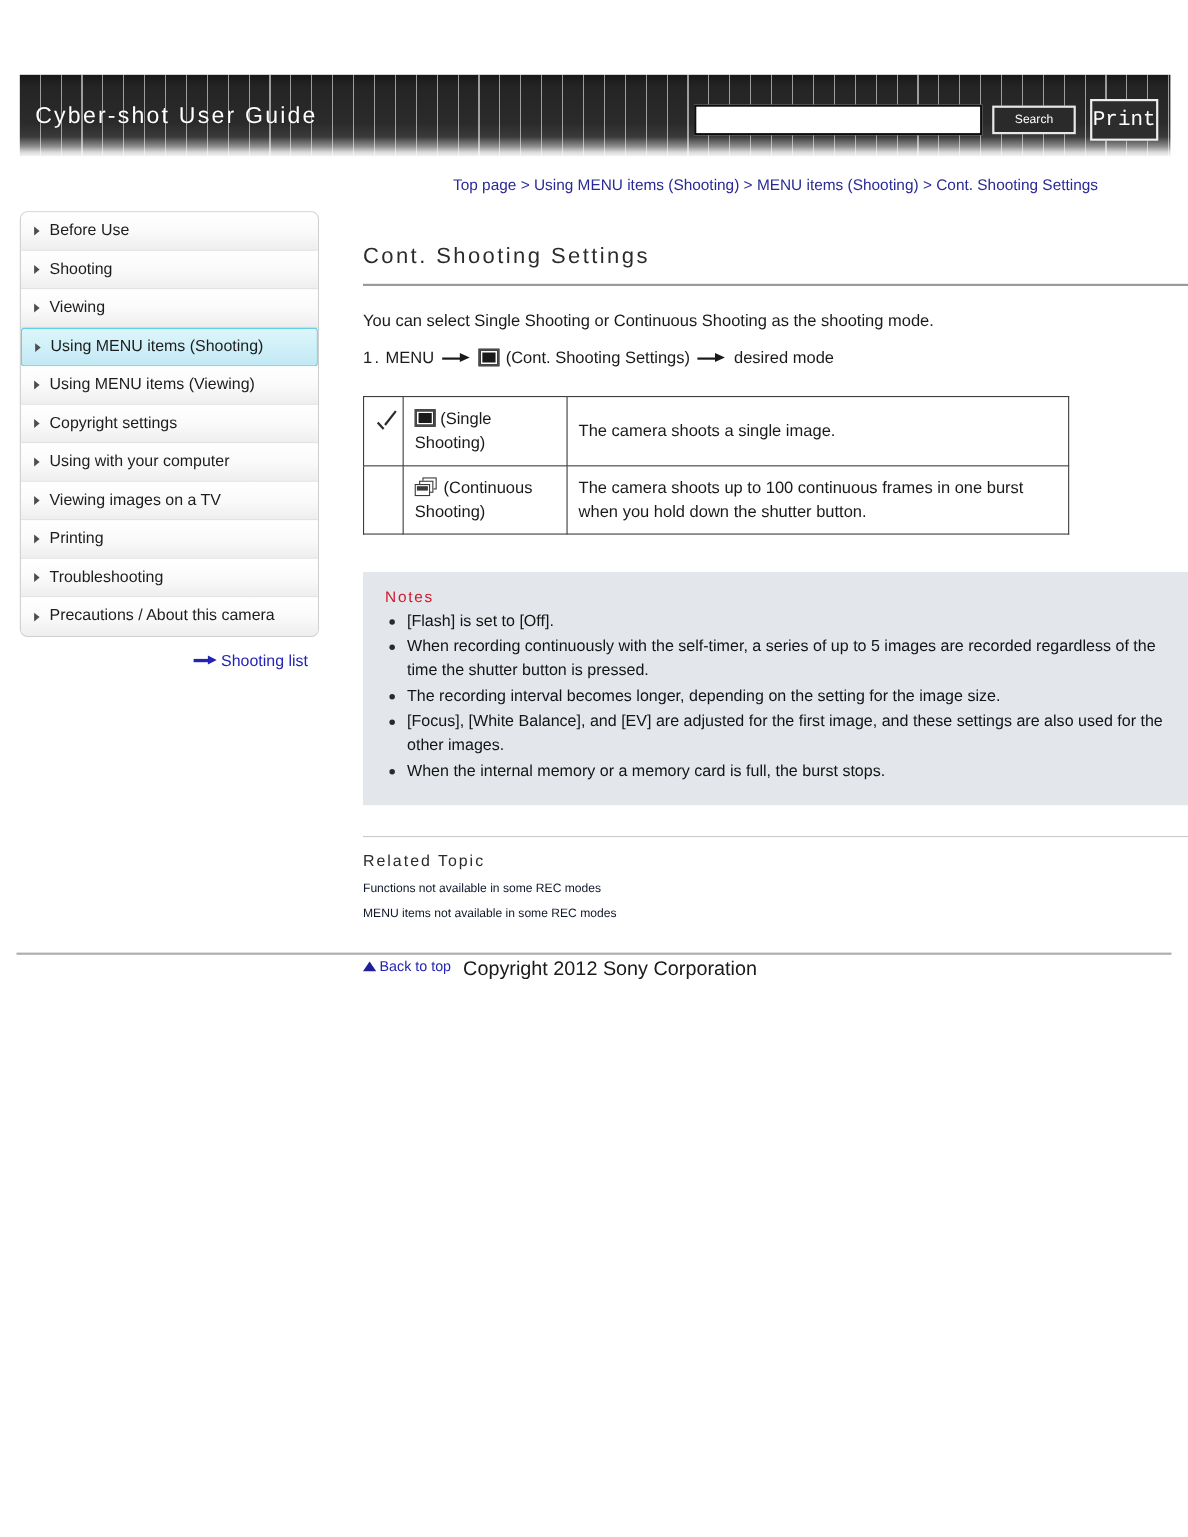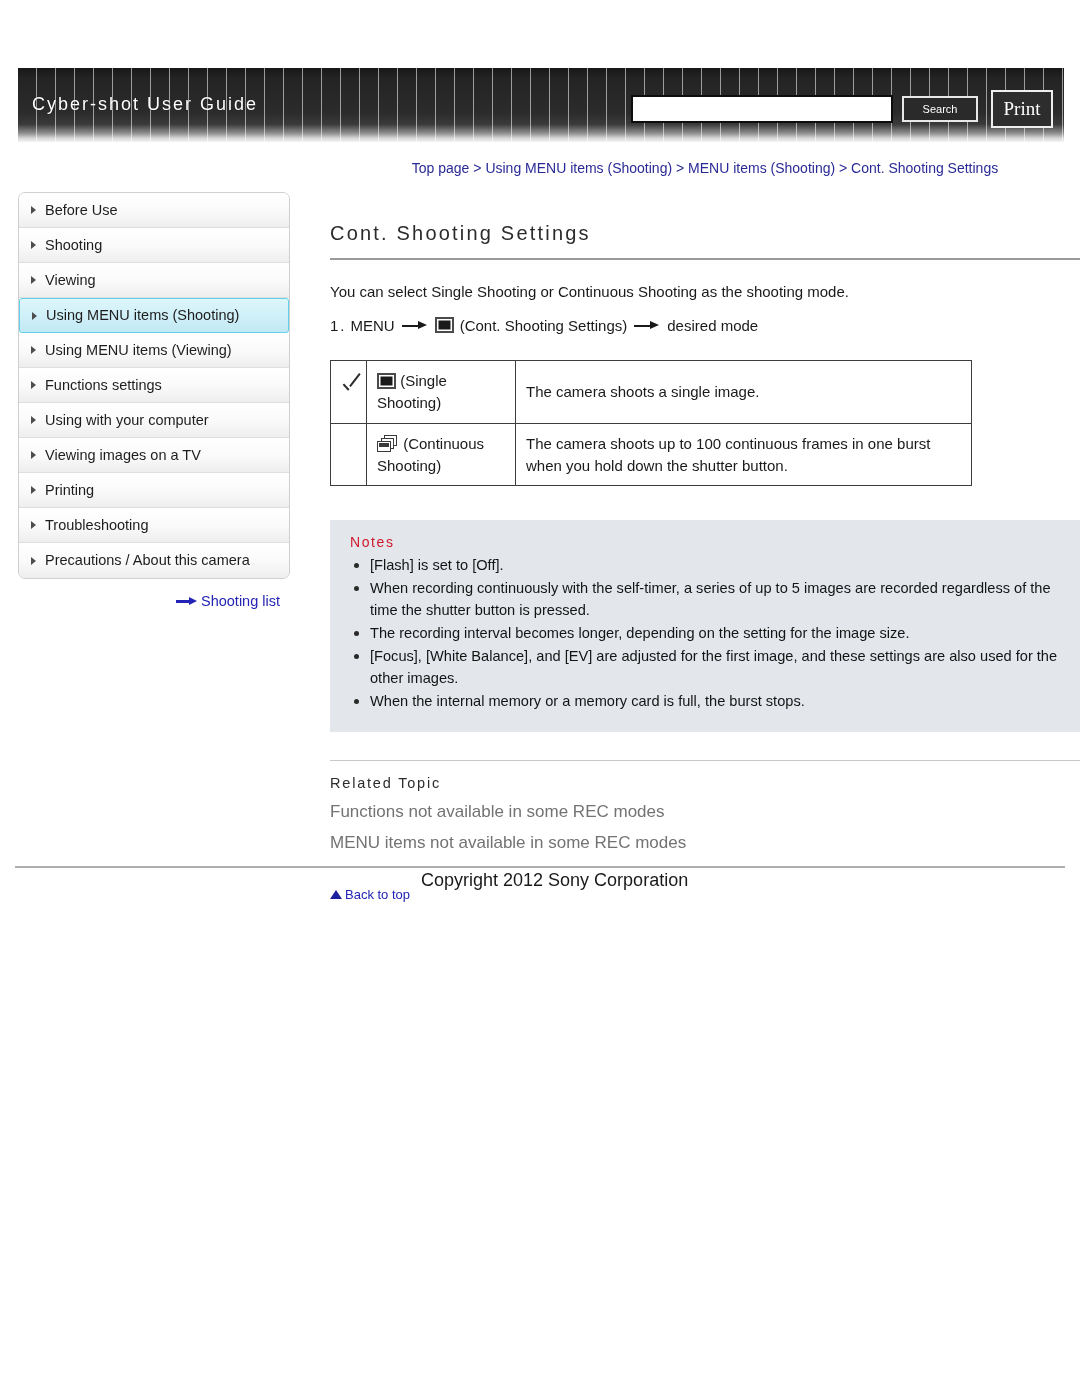--- a/index.html
+++ b/index.html
@@ -38,21 +38,21 @@
         #8e8e8e 88%,
         #d8d8d8 95%,
         #f4f4f4 100%);
     overflow: hidden;
   }
   .header-title {
     position: absolute;
     left: 14px;
     top: 26px;
     color: #ffffff;
-    font-size: 18px;
+    font-size: 21px;
     letter-spacing: 2.0px;
     font-weight: 400;
     white-space: nowrap;
     text-shadow: 0 0 1px rgba(0,0,0,0.6);
   }
   .search-input {
     position: absolute;
     left: 613px;
     top: 27px;
     width: 262px;
@@ -83,21 +83,21 @@
   }
   .print-button {
     position: absolute;
     left: 973px;
     top: 22px;
     width: 62px;
     height: 38px;
     background: #2d2d2d;
     border: 2px solid #eeeeee;
     color: #ffffff;
-    font-family: Liberation Serif, serif;
+    font-family: Liberation Mono, monospace;
     font-size: 19px;
     line-height: 34px;
     text-align: center;
     cursor: pointer;
     padding: 0;
   }
 
   
   .sidebar {
     position: absolute;
@@ -366,22 +366,22 @@
     width: 750px;
   }
   .related-title {
     margin-top: 14px;
     font-size: 14.5px;
     letter-spacing: 1.8px;
     color: #2b2b2b;
   }
   .related-link {
     margin-top: 11px;
-    font-size: 17px;
-    color: #737373;
+    font-size: 11px;
+    color: #0f172a;
     cursor: pointer;
   }
 
   .back-to-top {
     margin-top: 34px;
     text-align: left;
     font-size: 13px;
     color: #2323b5;
     cursor: pointer;
     white-space: nowrap;
@@ -442,21 +442,21 @@
   <div class="nav-item active">
     <span class="bullet"></span>
     <span>Using MENU items (Shooting)</span>
   </div>
   <div class="nav-item">
     <span class="bullet"></span>
     <span>Using MENU items (Viewing)</span>
   </div>
   <div class="nav-item">
     <span class="bullet"></span>
-    <span>Functions settings</span>
+    <span>Copyright settings</span>
   </div>
   <div class="nav-item">
     <span class="bullet"></span>
     <span>Using with your computer</span>
   </div>
   <div class="nav-item">
     <span class="bullet"></span>
     <span>Viewing images on a TV</span>
   </div>
   <div class="nav-item">

